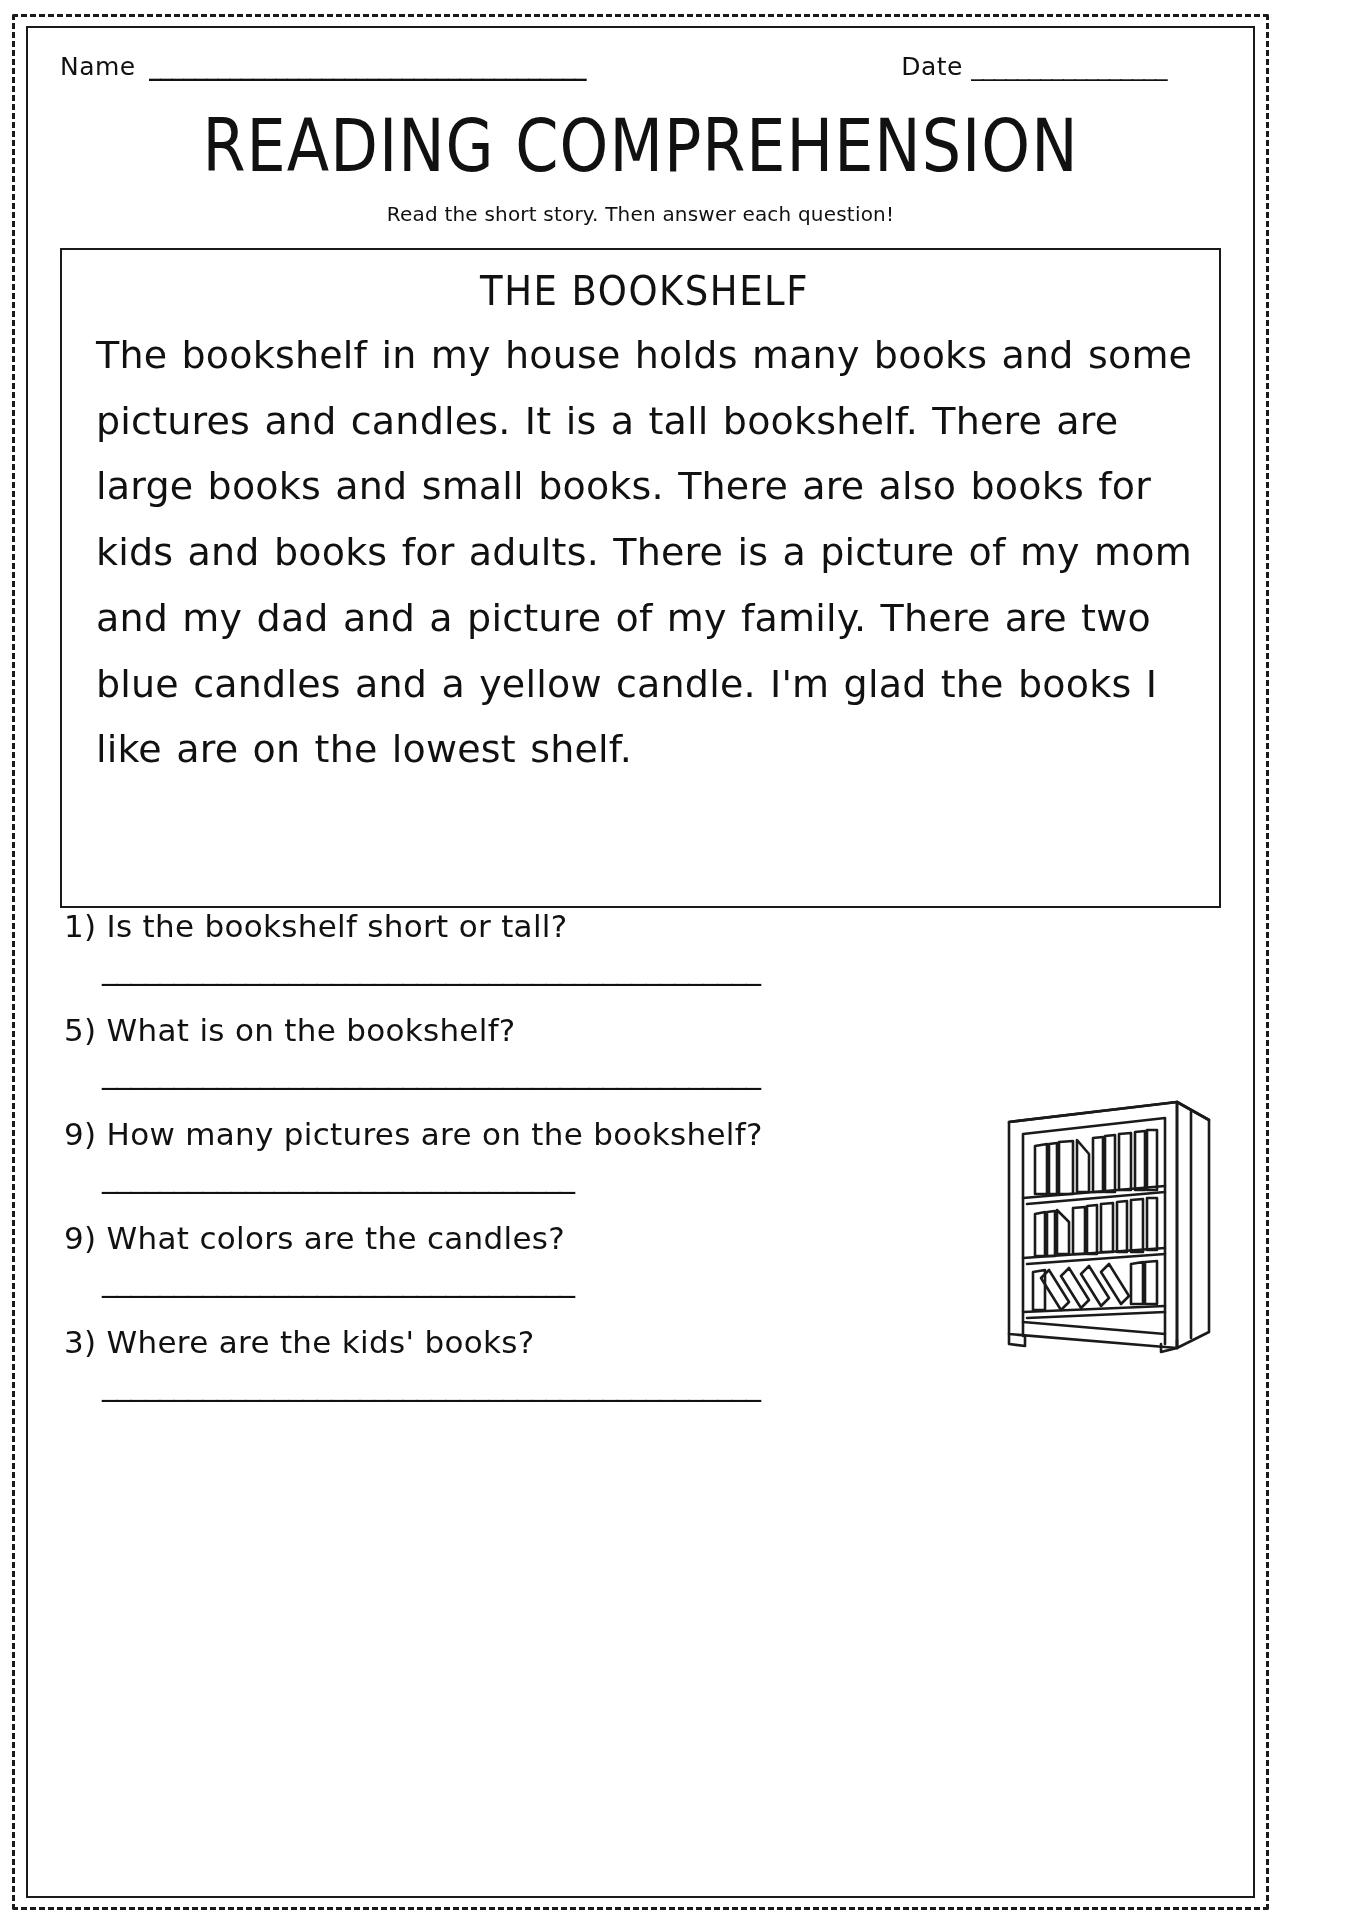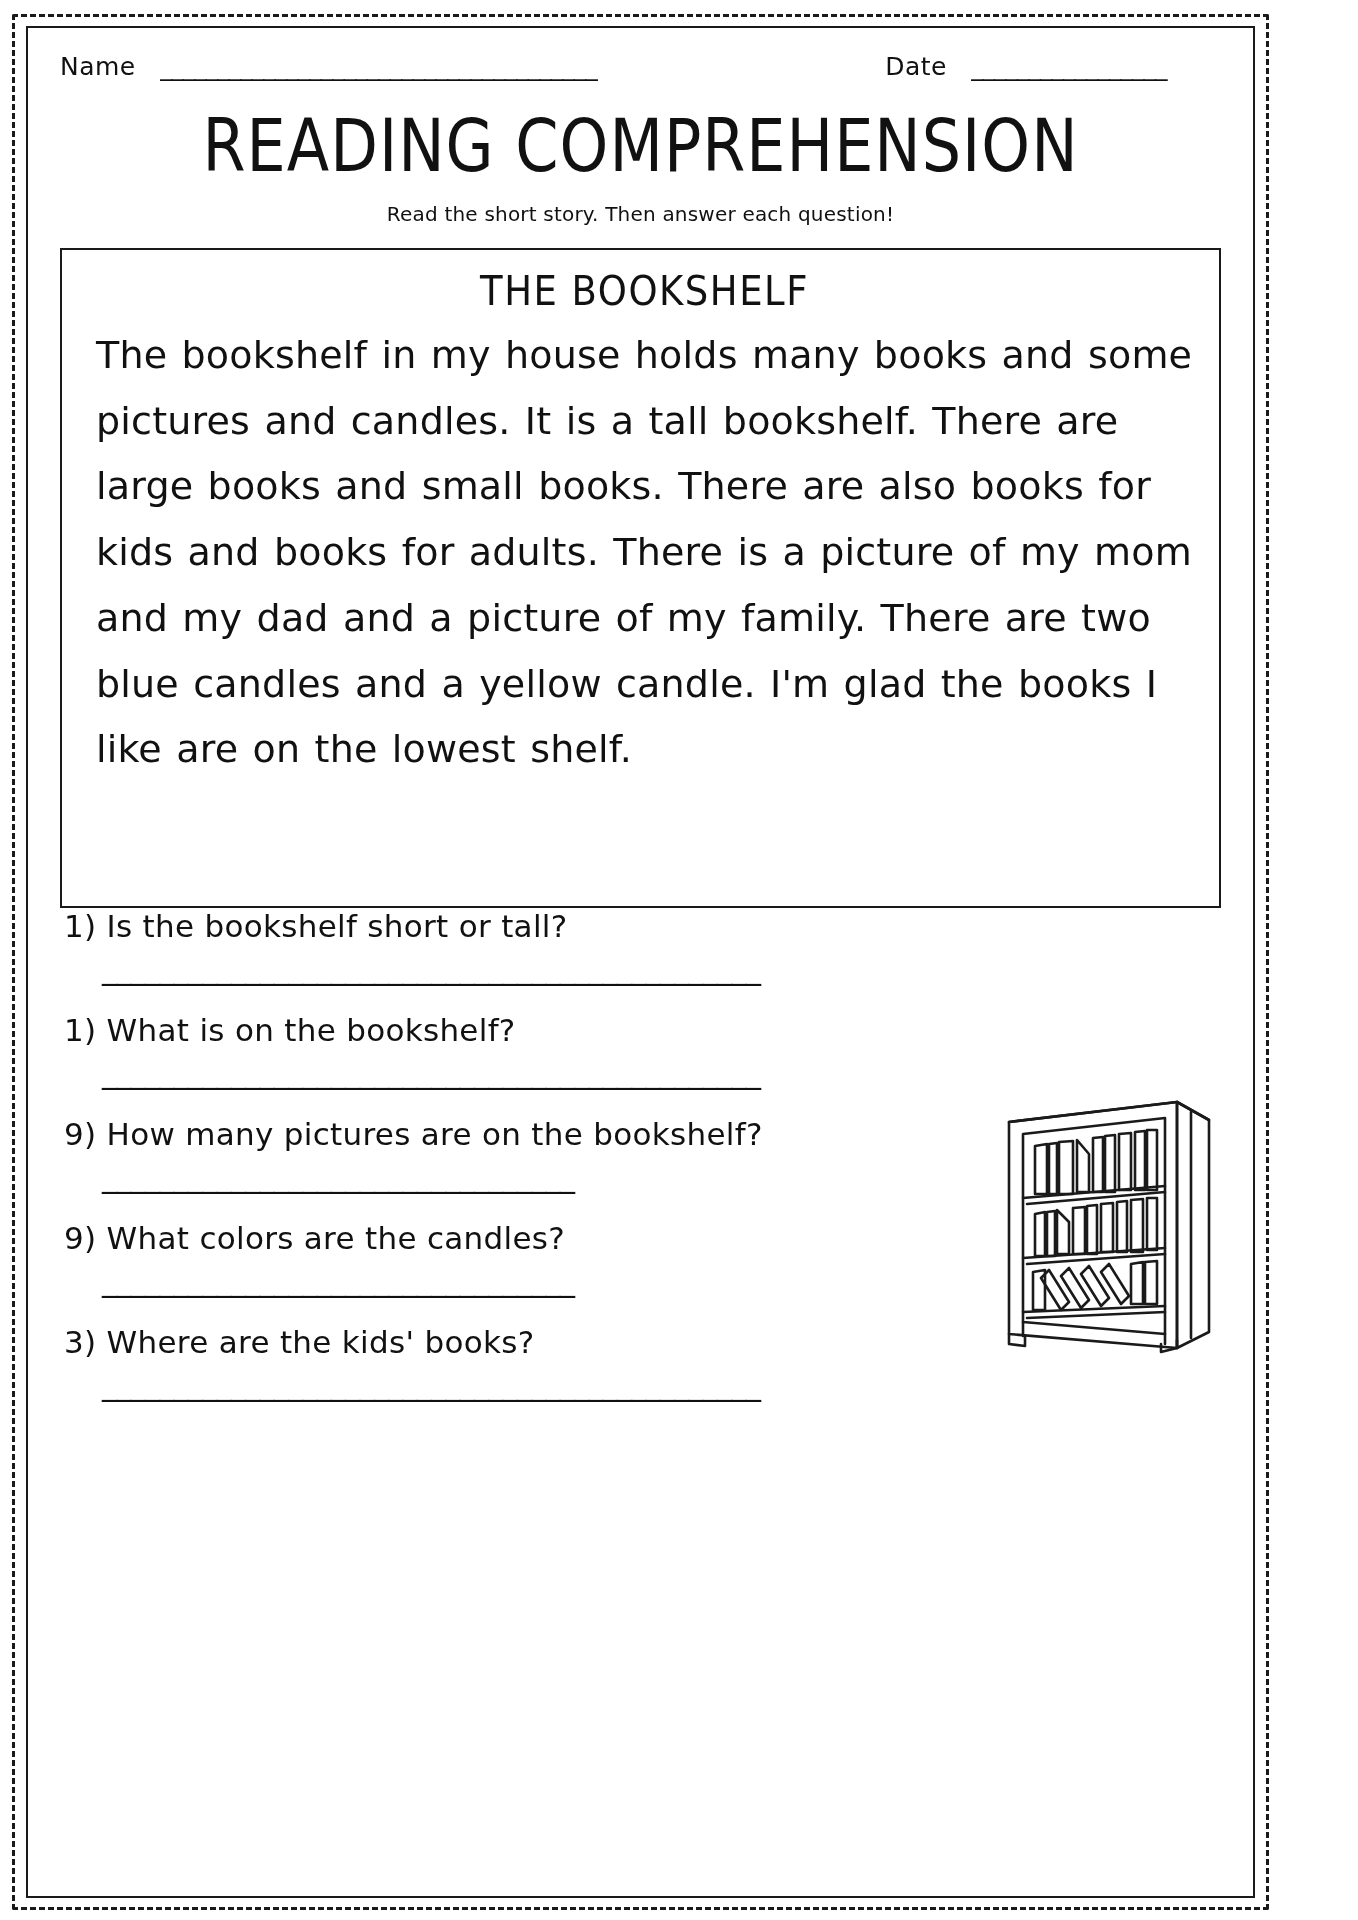--- a/index.html
+++ b/index.html
@@ -64,23 +64,23 @@
     white-space: nowrap;
   }
   .meta-label {
     font-size: 25px;
   }
   .meta-line {
     font-size: 25px;
     letter-spacing: -1px;
     overflow: hidden;
   }
-  .meta-name-line { flex: 1 1 auto; margin-left: 24px; }
+  .meta-name-line { flex: 1 1 auto; margin-left: 13px; font-weight: bold; }
   .meta-date-label { margin-left: 26px; }
-  .meta-date-line { width: 250px; margin-left: 24px; }
+  .meta-date-line { width: 250px; margin-left: 8px; }
 
   
   .main-title {
     text-align: center;
     font-size: 62px;
     letter-spacing: 1px;
     margin-top: 22px;
     font-weight: 500;
     font-family: "DejaVu Sans", sans-serif;
     transform: scaleY(1.18);
@@ -173,21 +173,21 @@
     </div>
 
     <div class="questions">
 
       <div class="q-item">
         <div class="q-text">1) Is the bookshelf short or tall?</div>
         <div class="q-line">______________________________________________</div>
       </div>
 
       <div class="q-item">
-        <div class="q-text">1) What is on the bookshelf?</div>
+        <div class="q-text">5) What is on the bookshelf?</div>
         <div class="q-line">______________________________________________</div>
       </div>
 
       <div class="q-item">
         <div class="q-text">9) How many pictures are on the bookshelf?</div>
         <div class="q-line short">_________________________________</div>
       </div>
 
       <div class="q-item">
         <div class="q-text">9) What colors are the candles?</div>

